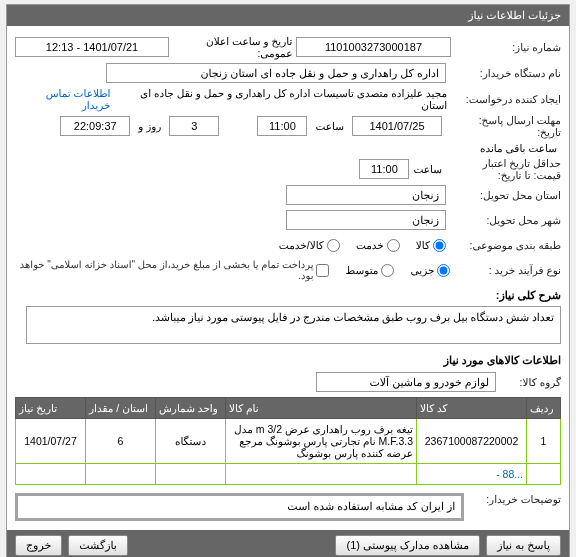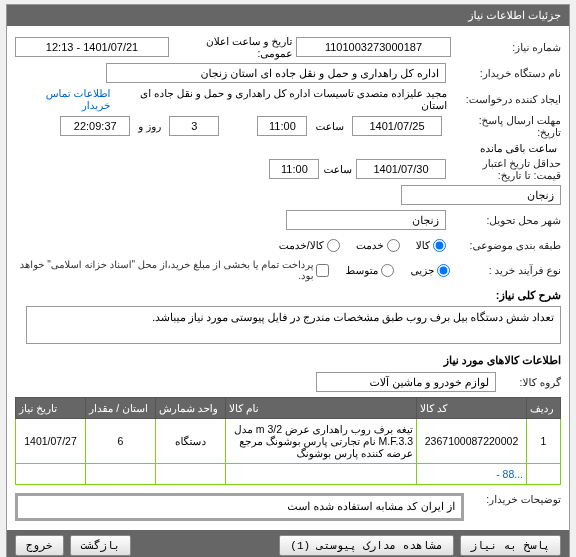--- a/index.html
+++ b/index.html
@@ -19,21 +19,21 @@
     .radio-group { display: inline-flex; align-items: center; }
     .radio-group label { display: inline-flex; align-items: center; margin-left: 16px; font-size: 10.5px; }
     .radio-group input { margin-left: 3px; }
     .section-label { font-weight: bold; font-size: 11px; margin: 8px 0 4px; }
     .textarea-box { width: 98%; height: 38px; border: 1px solid #999; padding: 4px 6px; font-size: 11px; font-family: Tahoma; resize: none; }
     .readonly-box { width: 98%; min-height: 28px; border: 3px solid #a3a3a3; padding: 4px 6px; font-size: 11px; background: #fff; }
     table.grid { width: 100%; border-collapse: collapse; margin-top: 4px; font-size: 10.5px; }
     table.grid th { background: #666; color: #fff; padding: 4px 3px; border: 1px solid #555; font-weight: normal; text-align: left; }
     table.grid td { border: 1px solid #84cc16; padding: 4px 3px; text-align: center; background: #fff; }
     .footer-bar { background: #666; padding: 5px 8px; display: flex; gap: 6px; }
-    .btn { background: linear-gradient(#fefefe,#e0e0e0); border: 1px solid #888; padding: 3px 10px; font-size: 11px; font-family: Liberation Mono, monospace; cursor: pointer; border-radius: 2px; }
+    .btn { background: linear-gradient(#fefefe,#e0e0e0); border: 1px solid #888; padding: 3px 10px; font-size: 11px; font-family: Liberation Sans, sans-serif; cursor: pointer; border-radius: 2px; }
     .flex1 { flex: 1; }
     .multi-line { display: flex; flex-wrap: wrap; align-items: center; gap: 4px; }
     .small-note { font-size: 10px; color: #333; }
   </style>
 </head>
 <body>
 
 <div class="panel">
   <div class="panel-header">جزئیات اطلاعات نیاز</div>
   <div class="form-body">
@@ -64,26 +64,26 @@
       <span class="val-box w-sm">11:00</span>
       <span style="width:30px;"></span>
       <span class="val-box w-sm">3</span>
       <span class="inline-lbl">روز و</span>
       <span class="val-box" style="width:70px">22:09:37</span>
       <span class="inline-lbl">ساعت باقی مانده</span>
     </div>
 
     <div class="row">
       <span class="lbl" style="line-height:12px"><span>حداقل تاریخ اعتبار</span><br><span>قیمت: تا تاریخ:</span></span>
-      <span class="val-box w-med">1401/07/30</span>
       <span class="inline-lbl">ساعت</span>
       <span class="val-box w-sm">11:00</span>
     </div>
 
     <div class="row">
+      <span class="lbl">استان محل تحویل:</span>
       <span class="val-box w-long" style="text-align:right">زنجان</span>
     </div>
 
     <div class="row">
       <span class="lbl">شهر محل تحویل:</span>
       <span class="val-box w-long" style="text-align:right">زنجان</span>
     </div>
 
     <div class="row">
       <span class="lbl">طبقه بندی موضوعی:</span>

